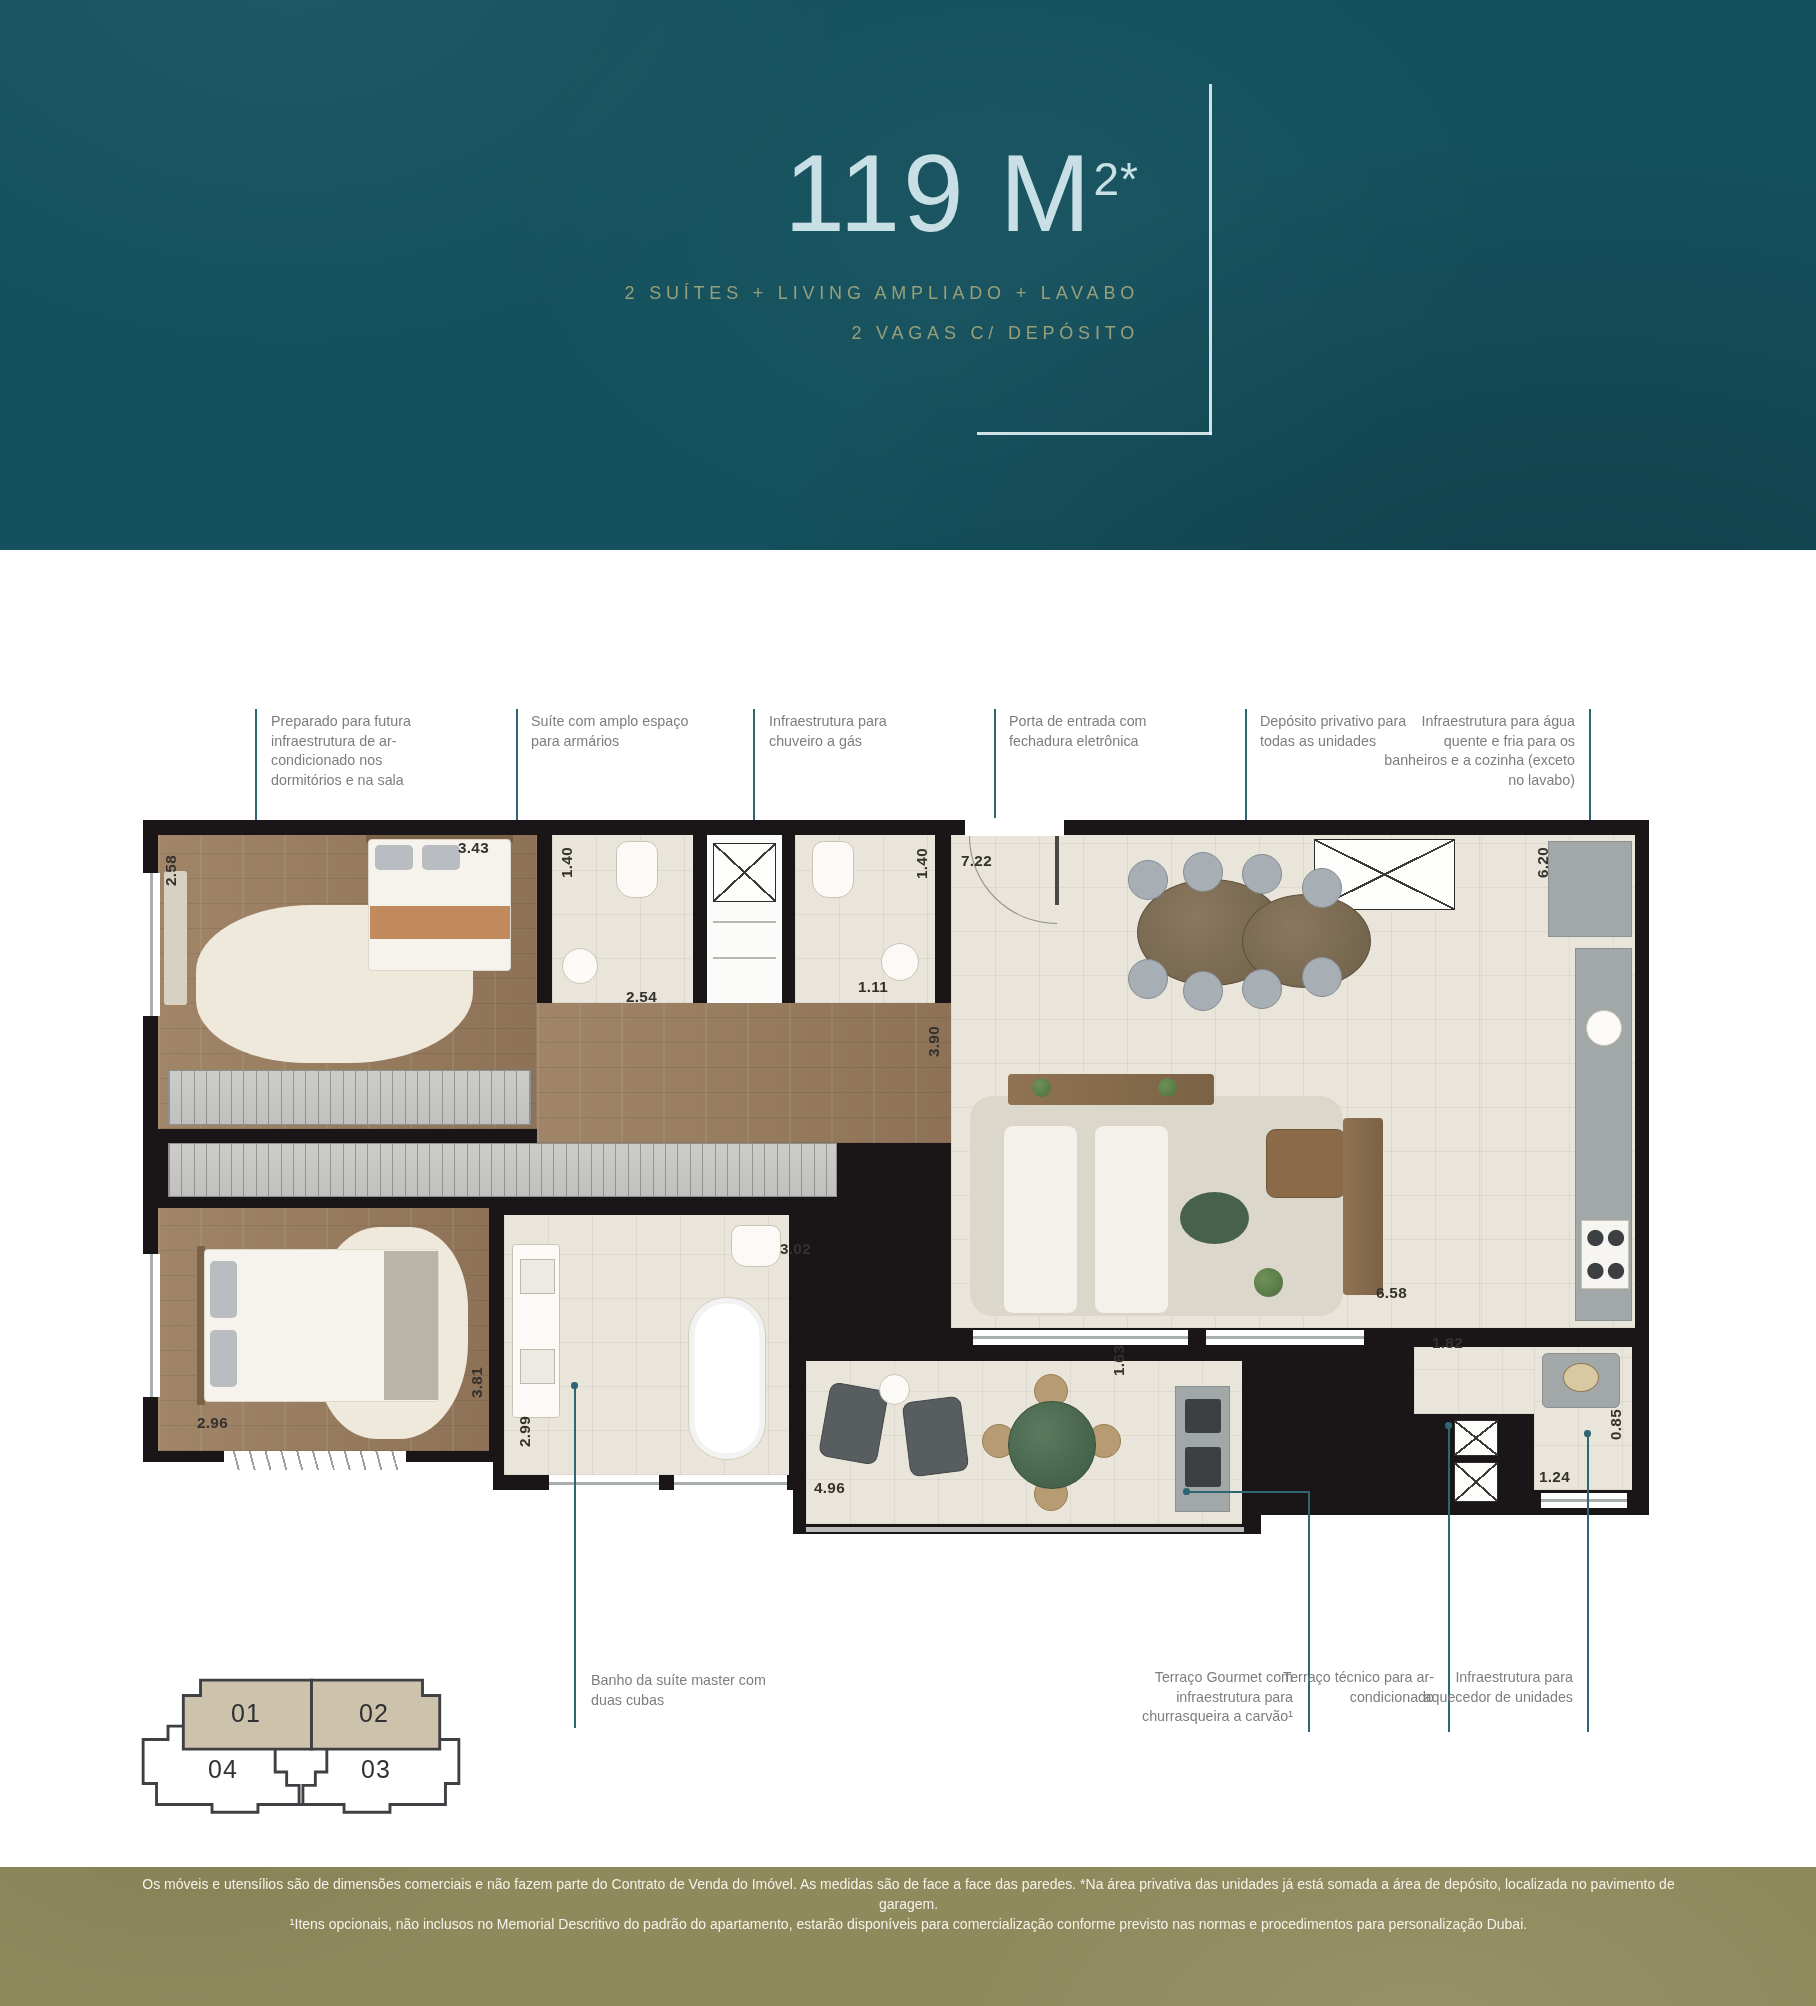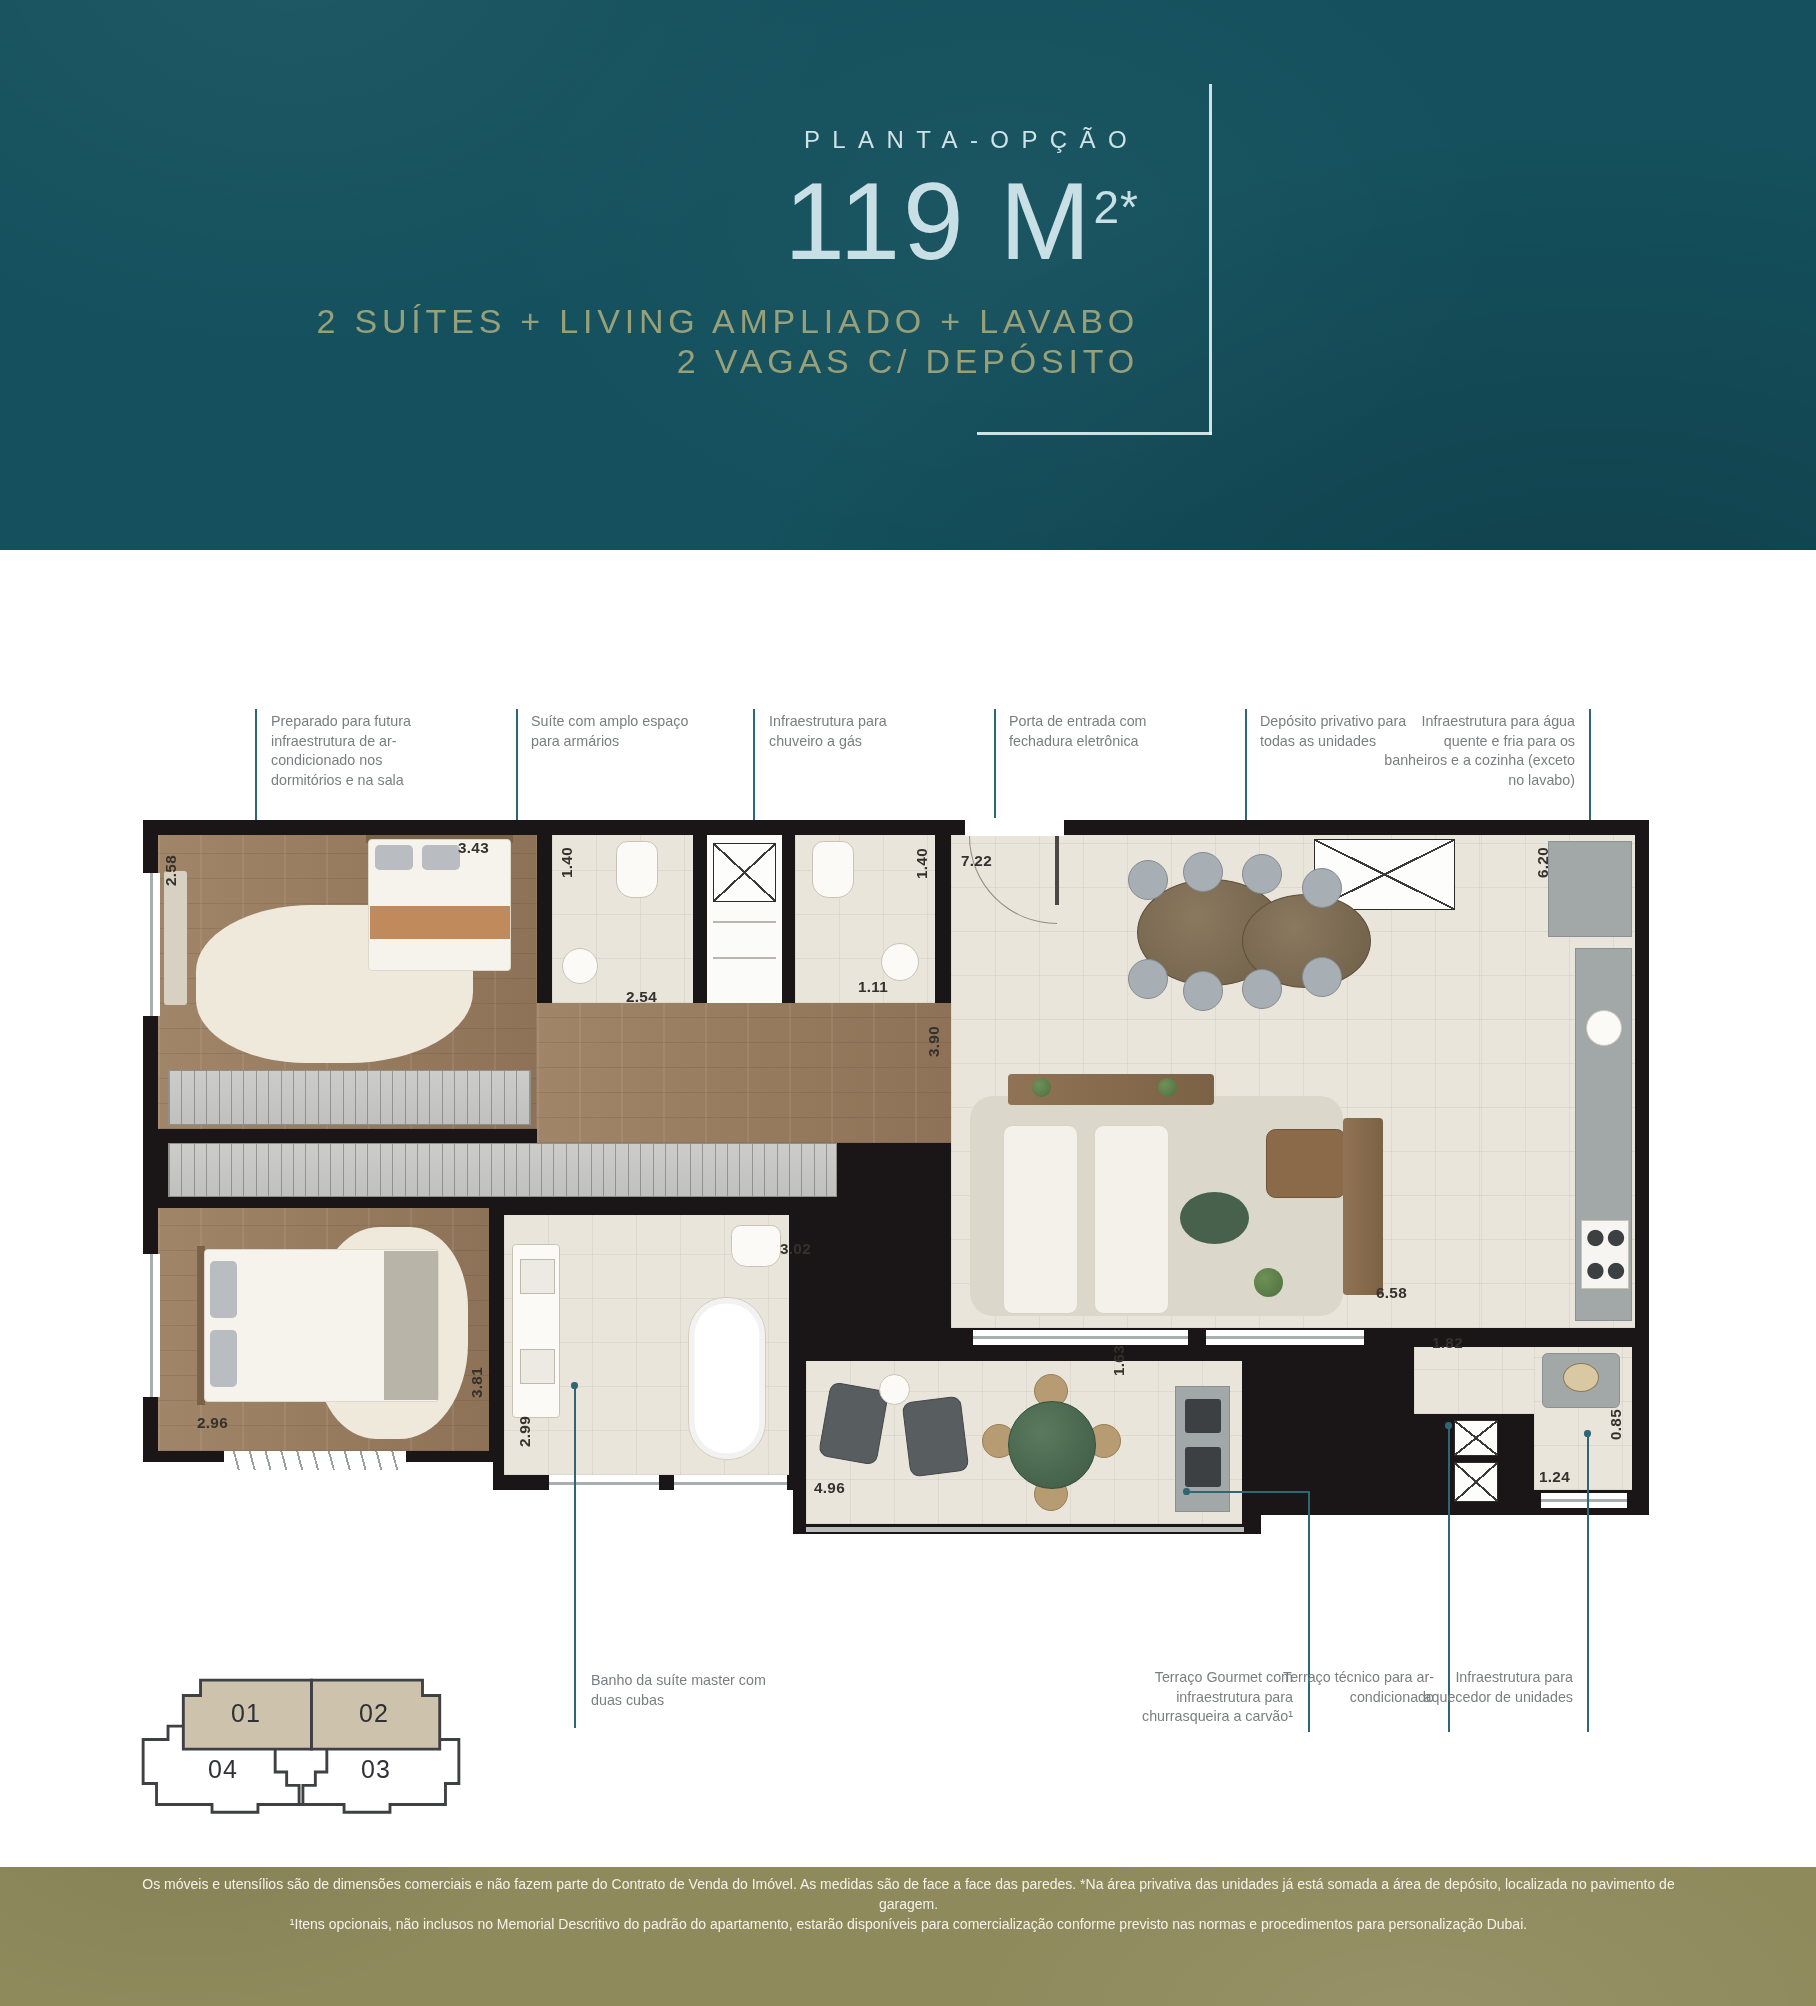--- a/index.html
+++ b/index.html
@@ -9,21 +9,21 @@
   #hdr{position:absolute;left:0;top:0;width:1816px;height:550px;
     background:
       radial-gradient(1051px 765px at 16% -10%, rgba(255,255,255,.05), transparent 55%),
       radial-gradient(1434px 956px at 88% 130%, rgba(0,0,0,.22), transparent 62%),
       radial-gradient(860px 574px at 55% 40%, rgba(255,255,255,.03), transparent 60%),
       #14505d;}
   #hdr-text{position:absolute;right:677px;top:126px;text-align:right;}
   .eyebrow{font-size:24px;font-weight:500;letter-spacing:12.4px;color:#cfe3e7;}
   .bignum{margin-top:13.4px;font-size:109px;font-weight:100;letter-spacing:2.9px;color:#c8e0e5;line-height:1;}
   .bignum sup{font-size:46px;vertical-align:36px;letter-spacing:1px;}
-  .sub{margin-top:25px;font-size:34px;font-weight:400;letter-spacing:4.8px;color:#98a07a;line-height:40px;}
+  .sub{margin-top:25px;font-size:18px;font-weight:400;letter-spacing:4.8px;color:#98a07a;line-height:40px;}
   .corner-v{position:absolute;left:1209px;top:84px;width:2.9px;height:351px;background:rgba(226,242,245,.9);}
   .corner-h{position:absolute;left:977px;top:432px;width:235px;height:2.9px;background:rgba(226,242,245,.9);}
   
   .clab{position:absolute;font-size:14.3px;line-height:1.38;color:#7b7e80;}
   .clab.r{text-align:right;}
   .cline{position:absolute;width:1.9px;background:#2e6673;}
   .chline{position:absolute;height:1.9px;background:#2e6673;}
   .cdot{position:absolute;width:6.7px;height:6.7px;border-radius:50%;background:#2e6673;}
   
   .dim{position:absolute;font-size:15.3px;font-weight:600;color:#35312c;letter-spacing:0.3px;}
@@ -72,21 +72,20 @@
       #8f8a5c;}
   .disc{position:absolute;left:115px;top:1874px;width:1587px;text-align:center;font-size:14px;line-height:20px;color:#f4f2ea;}
 </style>
 </head>
 <body>
 
 <div id="canvas">
 
   <div id="hdr">
     <div id="hdr-text">
-      <div class="eyebrow">PLANTA-OPÇÃO</div>
       <div class="bignum"><span>119 M</span><sup>2*</sup></div>
       <div class="sub">
         <div>2 SUÍTES + LIVING AMPLIADO + LAVABO</div>
         <div>2 VAGAS C/ DEPÓSITO</div>
       </div>
     </div>
     <div class="corner-v"></div>
     <div class="corner-h"></div>
   </div>
 

